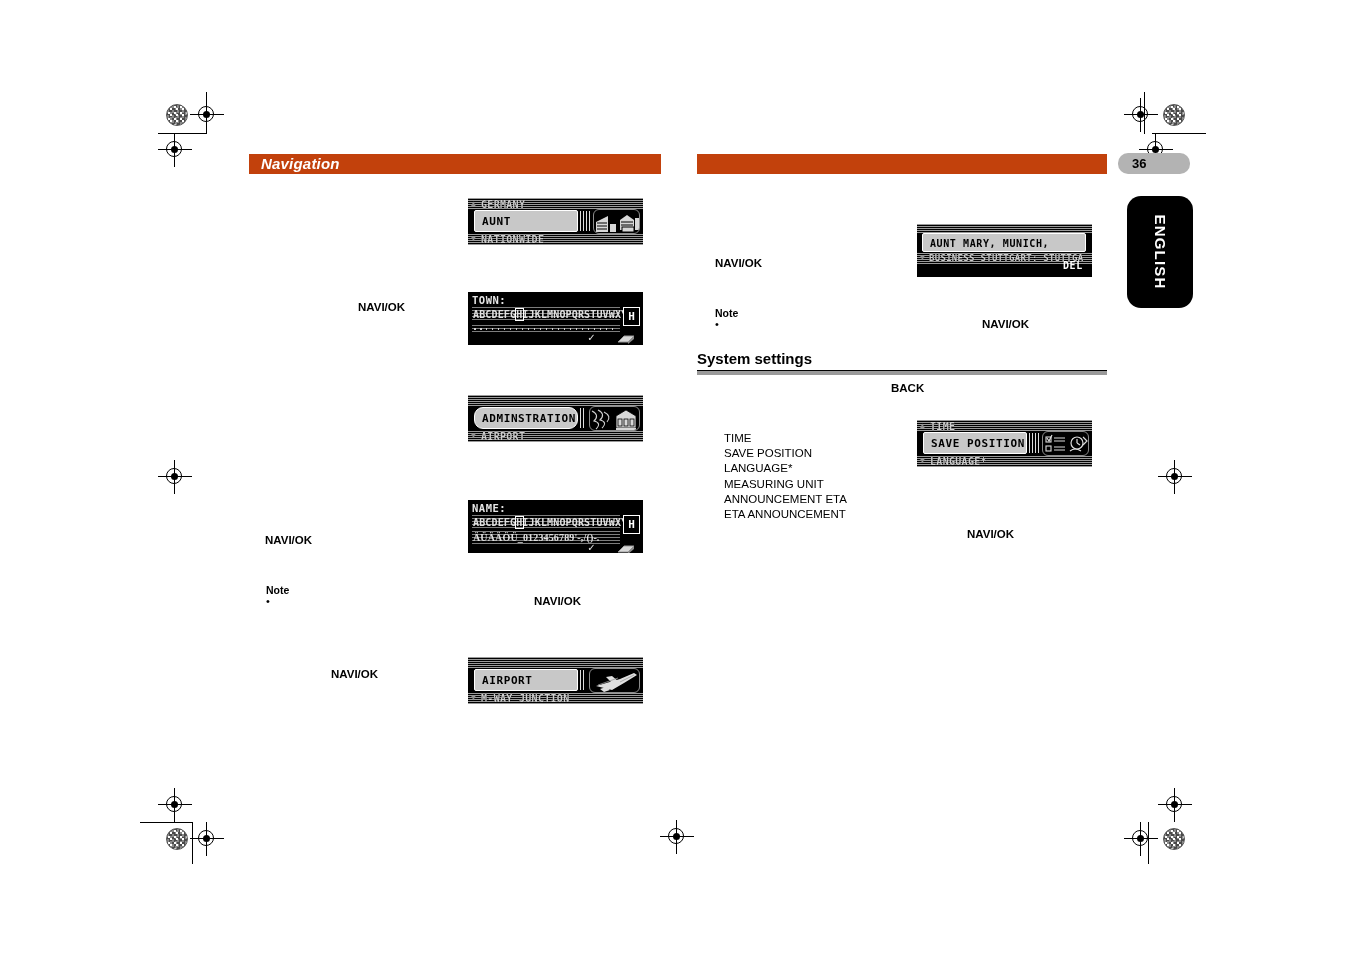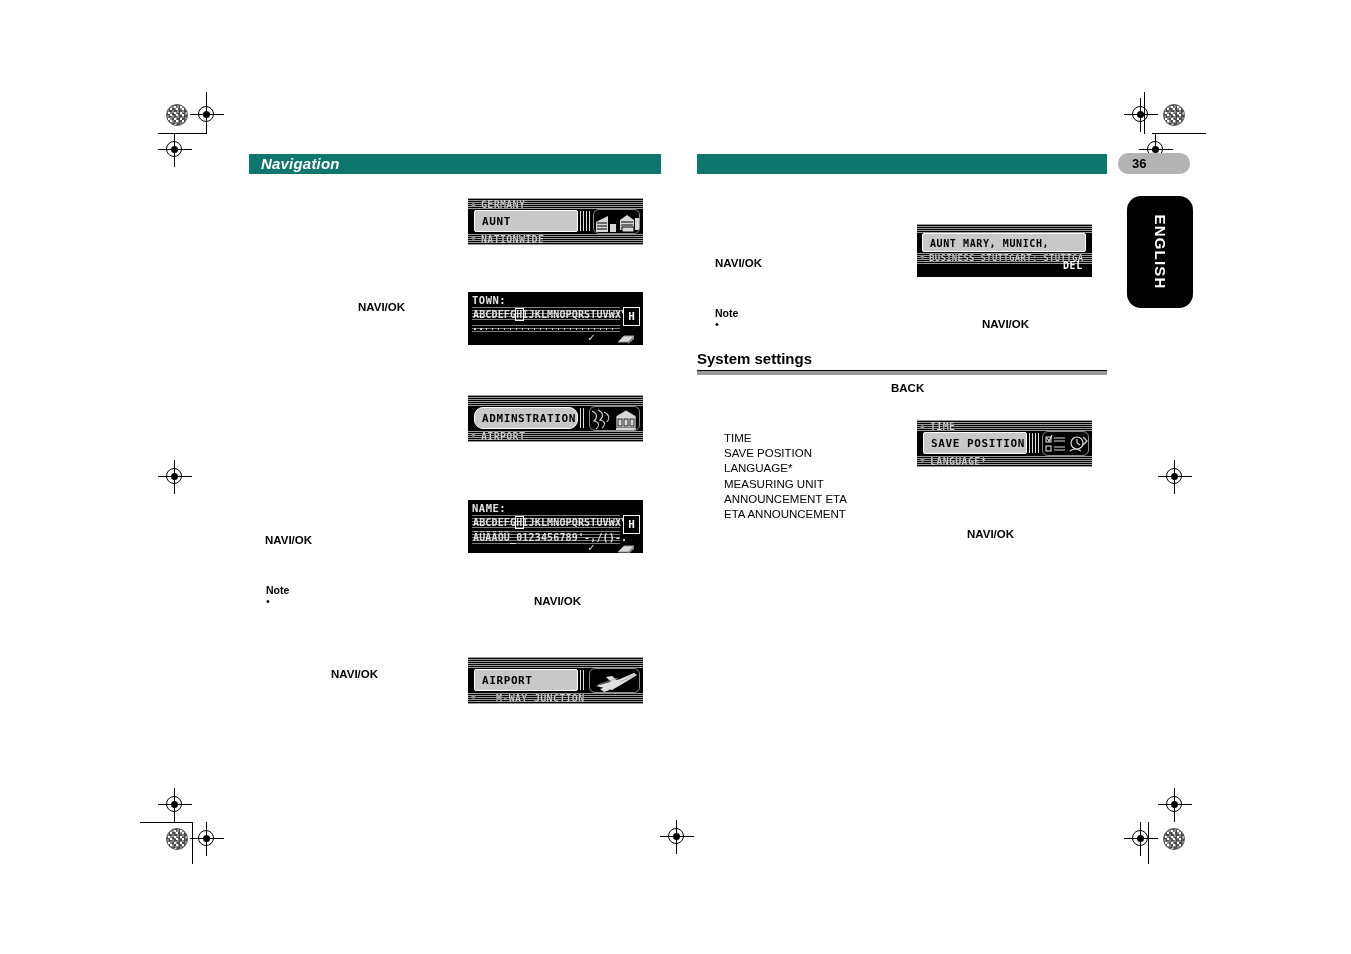--- a/index.html
+++ b/index.html
@@ -61,21 +61,21 @@
     box-sizing: border-box;
   }
   .cropline {
     position: absolute;
     background: #000;
   }
 
   
   .sectionbar {
     position: absolute;
-    background: #0f766e;
+    background: #c2410c;
     height: 20px;
   }
   .sectionbar .title {
     color: #ffffff;
     font-style: italic;
     font-weight: bold;
     font-size: 15px;
     line-height: 20px;
     padding-left: 12px;
     letter-spacing: 0.2px;
@@ -475,21 +475,21 @@
 
   <div class="lcd" style="left:468px; top:500px; width:175px; height:53px;">
     <div class="caption" style="left:4px; top:2px;">NAME:</div>
     <div class="charrow-bg" style="left:4px; top:15px; width:148px; height:15px;"></div>
     <div class="charrow" style="left:5px; top:17px;">ABCDEFGHIJKLMNOPQRSTUVWXYZ</div>
     <div class="cursorbox" style="left:47px; top:16px; width:9px; height:13px;"></div>
     <div class="keybox" style="left:155px; top:15px; width:17px; height:19px;">
       <span>H</span>
     </div>
     <div class="charrow-bg" style="left:4px; top:31px; width:148px; height:14px;"></div>
-    <div class="charrow" style="left:5px; top:32px;">ÄÜÄÄÖÜ_0123456789'-,/()-.</div>
+    <div class="charrow" style="left:5px; top:32px;font-family:Liberation Serif, serif;">ÄÜÄÄÖÜ_0123456789'-,/()-.</div>
     <div class="check" style="left:120px; top:42px;">✓</div>
     <div class="eraser" style="left:148px; top:40px;">
       <svg width="20" height="12" viewBox="0 0 20 12">
         <path d="M2 9 L8 3 L18 3 L12 9 Z" fill="#d8d8d8" stroke="#999"></path>
         <path d="M12 9 L18 3 L18 6 L12 11 Z" fill="#8a8a8a"></path>
       </svg>
     </div>
   </div>
 
   <div class="note-label" style="left:266px; top:584px;">Note</div>
@@ -497,21 +497,21 @@
 
   <div class="txt bold" style="left:534px; top:594px;">NAVI/OK</div>
 
   <div class="txt bold" style="left:331px; top:667px;">NAVI/OK</div>
 
   <div class="lcd" style="left:468px; top:657px; width:175px; height:47px;">
     <div class="hatch-top" style="top:0; height:11px;"></div>
     <div class="row-top" style="left:13px; top:1px;"></div>
     <div class="hatch-bot" style="top:36px; height:11px;"></div>
     <div class="arrow" style="left:3px; top:37px;">▼</div>
-    <div class="row-bot" style="left:28px; top:36px;">M-WAY JUNCTION</div>
+    <div class="row-bot" style="left:13px; top:36px;">M-WAY JUNCTION</div>
     <div class="field" style="left:6px; top:12px; width:104px; height:22px;">
       <span>AIRPORT</span>
     </div>
     <div class="ribs" style="left:112px; top:13px; width:6px; height:20px;"></div>
     <div class="iconbox" style="left:121px; top:11px; width:51px; height:25px;">
       <svg width="51" height="25" viewBox="0 0 51 25">
         <g fill="#e0e0e0">
           <path d="M6 17 L30 10 L44 4 L47 6 L34 14 L22 21 Z"></path>
           <path d="M16 8 L22 7 L28 12 L22 14 Z"></path>
           <path d="M10 20 L16 18 L20 21 L14 23 Z"></path>

